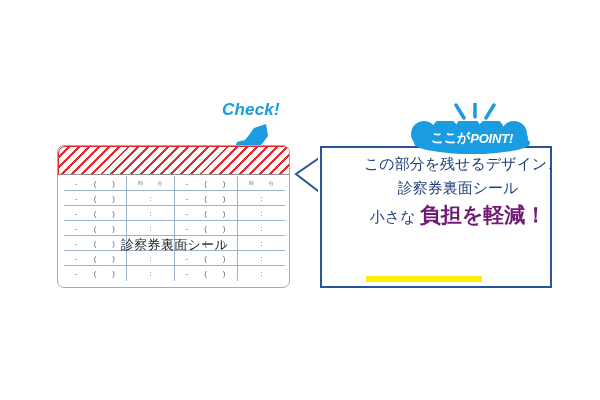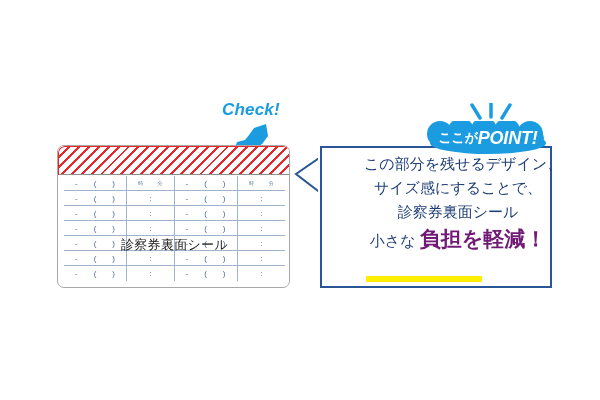--- a/index.html
+++ b/index.html
@@ -192,21 +192,21 @@
     left: 366px;
     top: 276px;
     width: 116px;
     height: 6px;
     background: #ffee00;
   }
 
   
   .badge-wrap {
     position: absolute;
-    left: 426px;
+    left: 410px;
     top: 103px;
     width: 124px;
     height: 52px;
   }
   .badge-sparkles {
     position: absolute;
     left: 42px;
     top: 0px;
     width: 46px;
     height: 18px;
@@ -227,21 +227,21 @@
     display: flex;
     align-items: center;
     justify-content: center;
     color: #ffffff;
     font-size: 15px;
     font-weight: bold;
     white-space: nowrap;
     letter-spacing: -0.2px;
   }
   .badge-text .kana { font-size: 13px; }
-  .badge-text .point { font-size: 18px; font-style: italic; }
+  .badge-text .point { font-size: 13px; font-style: italic; }
 </style>
 </head>
 <body>
 
 <div id="stage">
 
   <div class="check-label">Check!</div>
 
   <div class="cursor-hand">
     <svg viewBox="0 0 38 34" width="38" height="34" xmlns="http://www.w3.org/2000/svg">
@@ -407,21 +407,20 @@
     <svg viewBox="0 0 32 42" width="32" height="42" xmlns="http://www.w3.org/2000/svg">
       <path d="M32 2 L6 20 L32 40" fill="#ffffff" stroke="#2a5596" stroke-width="2"></path>
       <rect x="28" y="0" width="6" height="42" fill="#ffffff"></rect>
     </svg>
   </div>
 
   <div class="callout"></div>
 
   <div class="callout-text">
     <div class="cl-line">この部分を残せるデザイン、</div>
-    <div class="cl-line">サイズ感にすることで、</div>
     <div class="cl-line">診察券裏面シール</div>
     <div class="cl-line last"><span class="cl-small">小さな </span><span class="cl-strong">負担を軽減！</span></div>
   </div>
   <div class="cl-underline"></div>
 
   <div class="badge-wrap">
     <div class="badge-sparkles">
       <svg viewBox="0 0 46 18" width="46" height="18" xmlns="http://www.w3.org/2000/svg">
         <line x1="4" y1="2" x2="12" y2="15" stroke="#1b9ce0" stroke-width="3.5" stroke-linecap="round"></line>
         <line x1="23" y1="0" x2="23" y2="14" stroke="#1b9ce0" stroke-width="3.5" stroke-linecap="round"></line>

